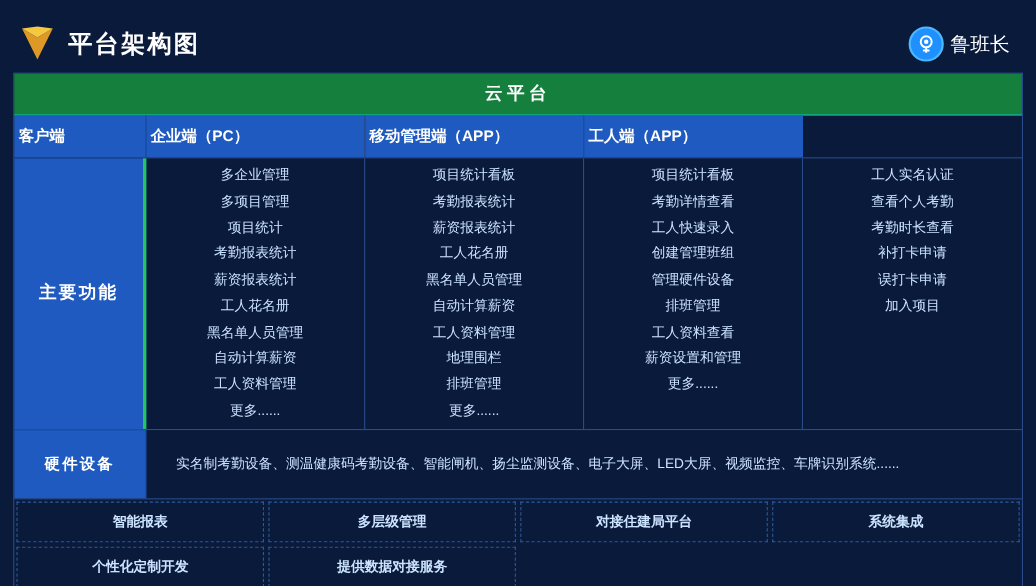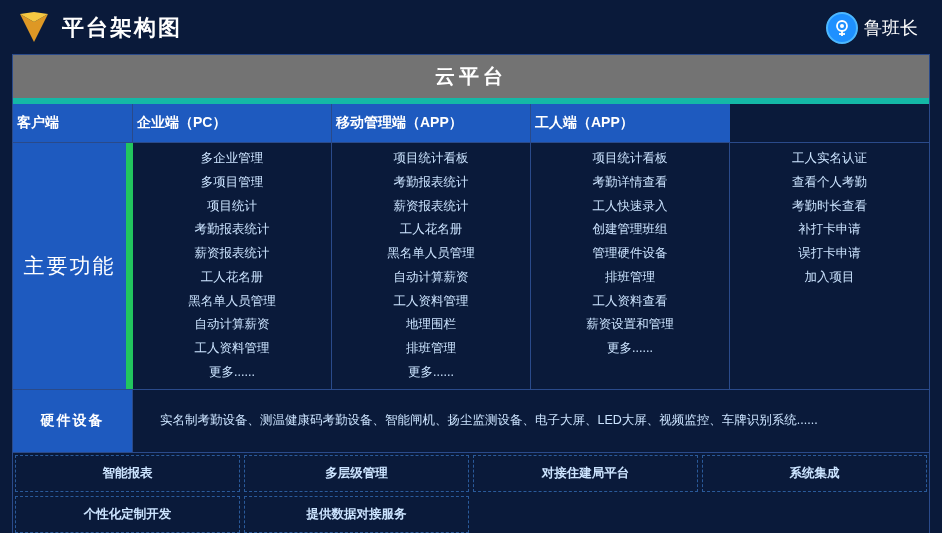--- a/index.html
+++ b/index.html
@@ -10,21 +10,21 @@
       font-family: 'Microsoft YaHei', 'SimHei', sans-serif;
       overflow: hidden;
       color: white;
     }
 
     
     .header {
       display: flex;
       align-items: center;
       justify-content: space-between;
-      padding: 10px 24px 8px 16px;
+      padding: 22px 24px 8px 16px;
       background: #0a1a3a;
     }
     .header-left {
       display: flex;
       align-items: center;
       gap: 10px;
     }
     .logo-icon {
       width: 36px;
       height: 36px;
@@ -57,27 +57,27 @@
     }
 
     
     .main-container {
       margin: 0 12px;
       border: 1px solid #2a4a8a;
     }
 
     
     .cloud-platform-row {
-      background: #737373;
+      background: #15803d;
       text-align: center;
       padding: 8px;
-      font-size: 20px;
+      font-size: 16px;
       font-weight: bold;
       letter-spacing: 4px;
-      border-bottom: 6px solid #14b8a6;
+      border-bottom: 1px solid #14b8a6;
     }
 
     
     .col-headers {
       display: grid;
       grid-template-columns: 120px 1fr 1fr 1fr 1fr;
       border-bottom: 1px solid #2a4a8a;
     }
     .col-header {
       background: #1e5abf;
@@ -94,24 +94,24 @@
       grid-template-columns: 120px 1fr 1fr 1fr 1fr;
       border-bottom: 1px solid #2a4a8a;
     }
 
     
     .row-label {
       background: #1e5abf;
       display: flex;
       align-items: center;
       justify-content: center;
-      font-size: 21px;
-      font-weight: normal;
+      font-size: 16px;
+      font-weight: bold;
       letter-spacing: 2px;
-      border-right: 7px solid #22c55e;
+      border-right: 3px solid #22c55e;
       min-height: 200px;
     }
 
     
     .feature-cell {
       padding: 4px 8px;
       border-right: 1px solid #2a4a8a;
       font-size: 12.5px;
       line-height: 1.9;
       color: #cce4ff;

